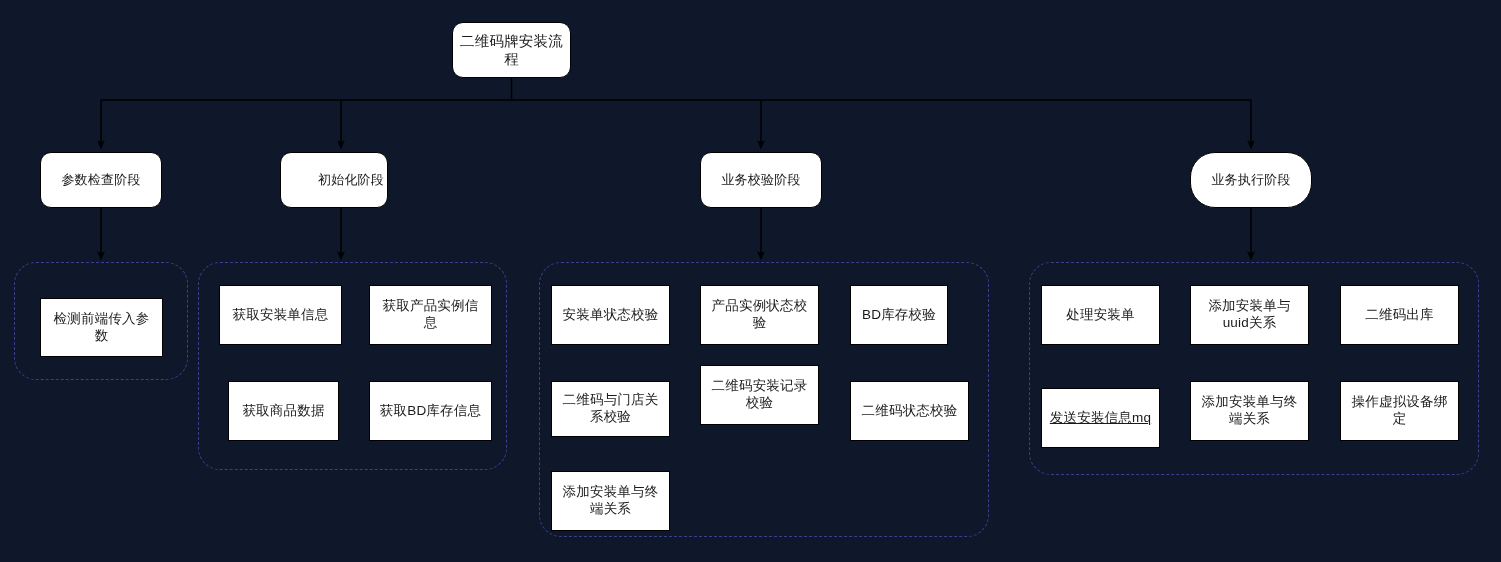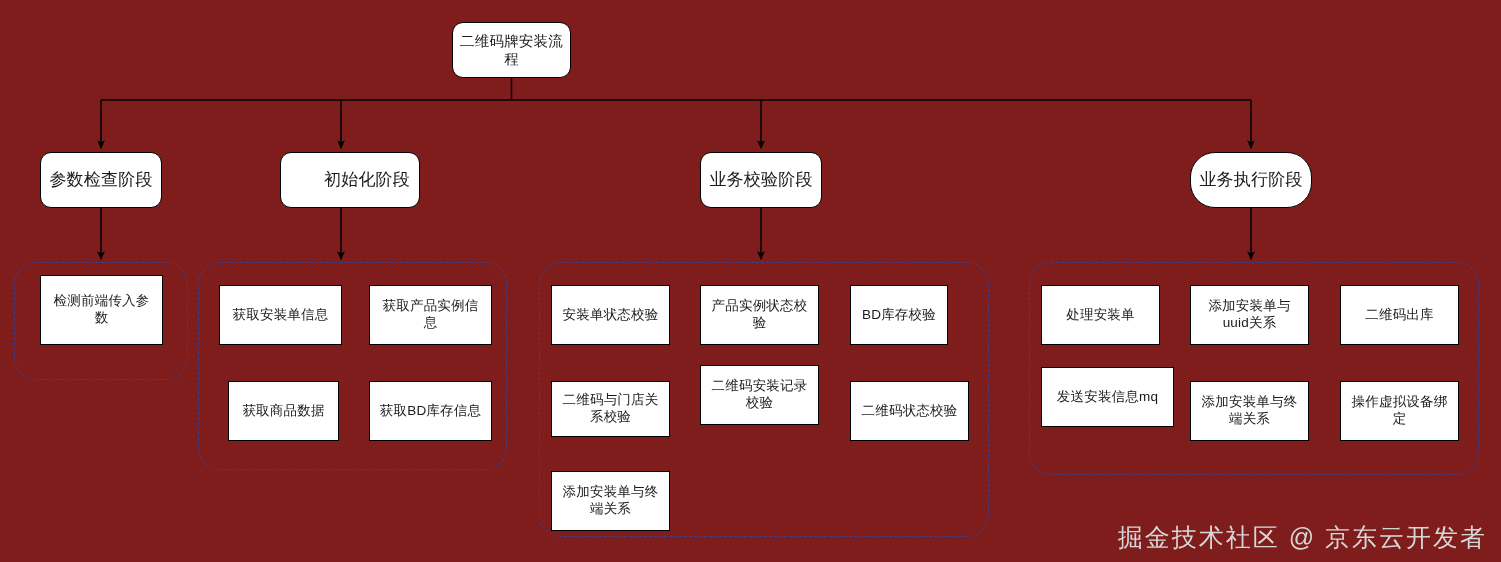--- a/index.html
+++ b/index.html
@@ -5,21 +5,21 @@
 <style>
   html, body {
     margin: 0;
     padding: 0;
     background: #ffffff;
   }
   #canvas {
     position: relative;
     width: 1501px;
     height: 562px;
-    background: #7f1d1d;
+    background: #0f172a;
     font-family: "Liberation Sans", "DejaVu Sans", sans-serif;
     overflow: hidden;
   }
   
   #wires {
     position: absolute;
     left: 0;
     top: 0;
     width: 1501px;
     height: 562px;
@@ -38,21 +38,21 @@
     color: #1a1a1a;
     line-height: 1.25;
     letter-spacing: 0.2px;
   }
   .node.root {
     border-radius: 11px;
     font-size: 14.5px;
   }
   .node.phase {
     border-radius: 11px;
-    font-size: 17px;
+    font-size: 13px;
   }
   .node.leaf {
     border-radius: 0;
     font-size: 13.5px;
     padding: 2px 6px;
   }
   
   .group {
     position: absolute;
     box-sizing: border-box;
@@ -101,37 +101,36 @@
   <div id="groups-layer">
       <div class="group" style="left: 14px; top: 262px; width: 174px; height: 118px;"></div>
       <div class="group" style="left: 198px; top: 262px; width: 309px; height: 208px;"></div>
       <div class="group" style="left: 539px; top: 262px; width: 450px; height: 275px;"></div>
       <div class="group" style="left: 1029px; top: 262px; width: 450px; height: 213px;"></div>
     </div>
 
   <div id="nodes-layer">
       <div class="node root" style="left: 452px; top: 22px; width: 119px; height: 56px;">二维码牌安装流程</div>
       <div class="node phase" style="left: 40px; top: 152px; width: 122px; height: 56px;">参数检查阶段</div>
-      <div class="node leaf" style="left: 40px; top: 275px; width: 123px; height: 70px;">检测前端传入参数</div>
-      <div class="node phase" style="left: 280px; top: 152px; width: 140px; height: 56px; padding-left: 34px;">初始化阶段</div>
+      <div class="node leaf" style="left: 40px; top: 298px; width: 123px; height: 59px;">检测前端传入参数</div>
+      <div class="node phase" style="left: 280px; top: 152px; width: 108px; height: 56px; padding-left: 34px;">初始化阶段</div>
       <div class="node leaf" style="left: 219px; top: 285px; width: 123px; height: 60px;">获取安装单信息</div>
       <div class="node leaf" style="left: 369px; top: 285px; width: 123px; height: 60px;">获取产品实例信息</div>
       <div class="node leaf" style="left: 228px; top: 381px; width: 111px; height: 60px;">获取商品数据</div>
       <div class="node leaf" style="left: 369px; top: 381px; width: 123px; height: 60px;">获取BD库存信息</div>
       <div class="node phase" style="left: 700px; top: 152px; width: 122px; height: 56px;">业务校验阶段</div>
       <div class="node leaf" style="left: 551px; top: 285px; width: 119px; height: 60px;">安装单状态校验</div>
       <div class="node leaf" style="left: 700px; top: 285px; width: 119px; height: 60px;">产品实例状态校验</div>
       <div class="node leaf" style="left: 850px; top: 285px; width: 98px; height: 60px;">BD库存校验</div>
       <div class="node leaf" style="left: 551px; top: 381px; width: 119px; height: 56px;">二维码与门店关系校验</div>
       <div class="node leaf" style="left: 700px; top: 365px; width: 119px; height: 60px;">二维码安装记录校验</div>
       <div class="node leaf" style="left: 850px; top: 381px; width: 119px; height: 60px;">二维码状态校验</div>
       <div class="node leaf" style="left: 551px; top: 471px; width: 119px; height: 60px;">添加安装单与终端关系</div>
       <div class="node phase" style="left: 1190px; top: 152px; width: 122px; height: 56px; border-radius: 25px;">业务执行阶段</div>
       <div class="node leaf" style="left: 1041px; top: 285px; width: 119px; height: 60px;">处理安装单</div>
       <div class="node leaf" style="left: 1190px; top: 285px; width: 119px; height: 60px;">添加安装单与uuid关系</div>
       <div class="node leaf" style="left: 1340px; top: 285px; width: 119px; height: 60px;">二维码出库</div>
-      <div class="node leaf" style="left: 1041px; top: 367px; width: 133px; height: 60px;">发送安装信息mq</div>
+      <div class="node leaf" style="left: 1041px; top: 388px; width: 119px; height: 60px; text-decoration: underline;">发送安装信息mq</div>
       <div class="node leaf" style="left: 1190px; top: 381px; width: 119px; height: 60px;">添加安装单与终端关系</div>
       <div class="node leaf" style="left: 1340px; top: 381px; width: 119px; height: 60px;">操作虚拟设备绑定</div>
     </div>
 
-  <div id="watermark">掘金技术社区 @ 京东云开发者</div>
 </div>
 
 </body></html>

